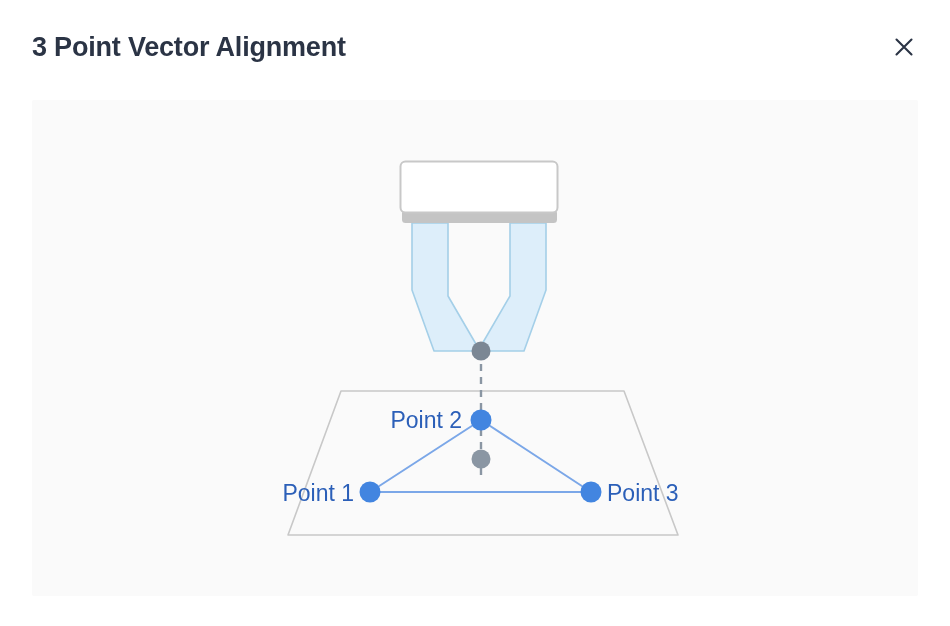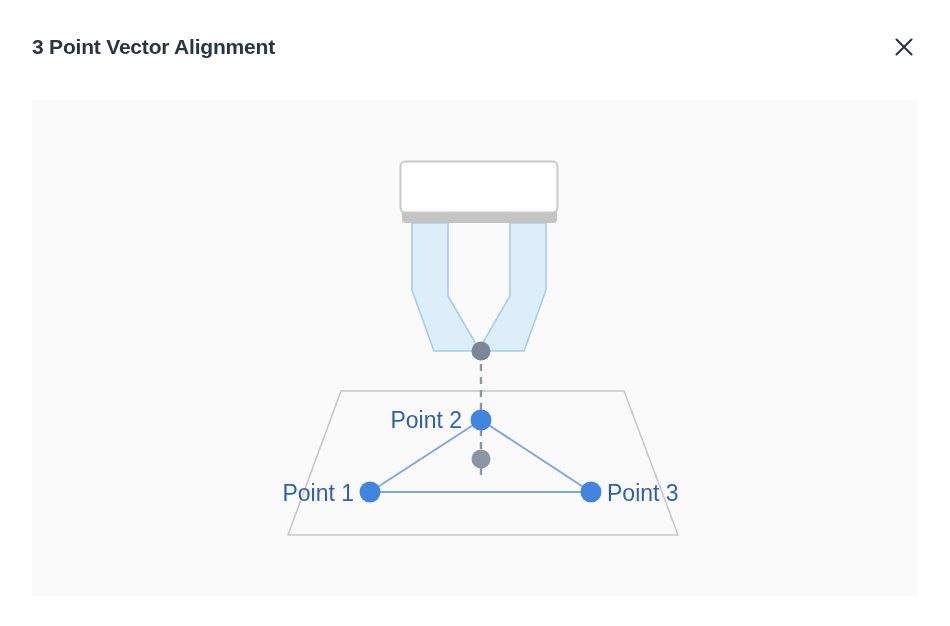--- a/index.html
+++ b/index.html
@@ -33,21 +33,21 @@
     left: 0;
     top: 0;
     width: 950px;
     height: 100px;
   }
 
   #dialog-title {
     position: absolute;
     left: 32px;
     top: 30px;
-    font-size: 21px;
+    font-size: 27px;
     font-weight: bold;
     color: #2b3445;
     letter-spacing: -0.2px;
     line-height: 34px;
     white-space: nowrap;
   }
 
   #close-button {
     position: absolute;
     left: 882px;

